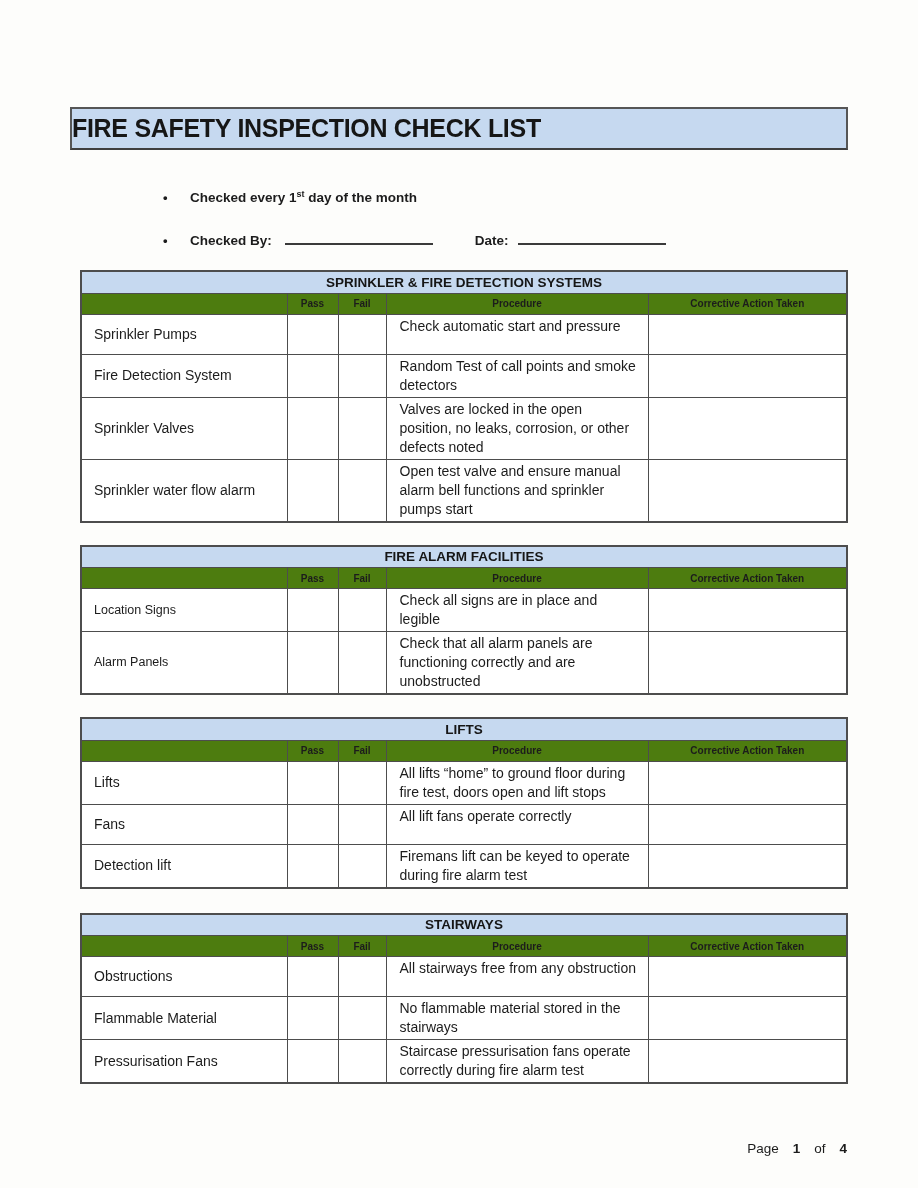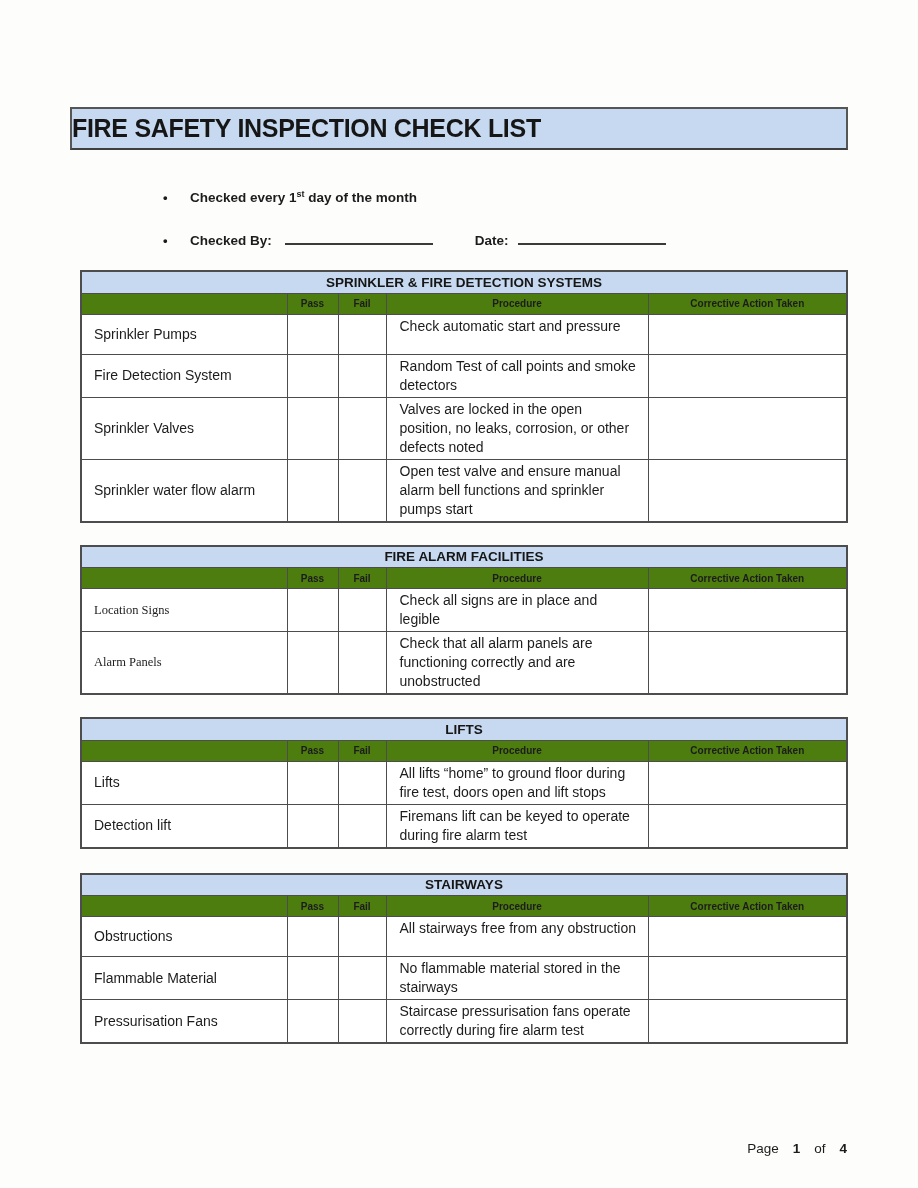--- a/index.html
+++ b/index.html
@@ -61,21 +61,21 @@
     background:var(--header-fill);
     height:22px;font-size:13.5px;font-weight:700;text-align:center;color:#161616;
   }
   tr.col-header-row th{
     height:21px;font-size:10px;font-weight:700;text-align:center;background:#4d7c0f;
   }
   tbody td{height:40px;line-height:19px;background:#fff;}
   td.c-item{vertical-align:middle;padding:2px 6px 2px 12px;}
   td.c-proc{vertical-align:top;padding:2px 10px 2px 13px;}
   td.c-check,td.c-corr{vertical-align:top;}
-  #tables-container table:nth-of-type(2) td.c-item{font-size:12.5px;font-family:Liberation Serif, serif;}
+  #tables-container table:nth-of-type(2) td.c-item{font-size:12.5px;}
   
   .footer{
     position:absolute;top:1141px;right:71px;
     font-size:13.5px;display:flex;gap:14px;align-items:baseline;
   }
   .footer .bold{font-weight:700;}
 </style>
 </head>
 <body>
 
@@ -216,20 +216,27 @@
     </thead>
     <tbody>
   <tr>
     <td class="c-item"><span>Lifts</span></td>
     <td class="c-check"></td>
     <td class="c-check"></td>
     <td class="c-proc"><span>All lifts “home” to ground floor during fire test, doors open and lift stops</span></td>
     <td class="c-corr"></td>
   </tr>
 
+  <tr>
+    <td class="c-item"><span>Fans</span></td>
+    <td class="c-check"></td>
+    <td class="c-check"></td>
+    <td class="c-proc"><span>All lift fans operate correctly</span></td>
+    <td class="c-corr"></td>
+  </tr>
 
   <tr>
     <td class="c-item"><span>Detection lift</span></td>
     <td class="c-check"></td>
     <td class="c-check"></td>
     <td class="c-proc"><span>Firemans lift can be keyed to operate during fire alarm test</span></td>
     <td class="c-corr"></td>
   </tr>
 </tbody>
   </table>

